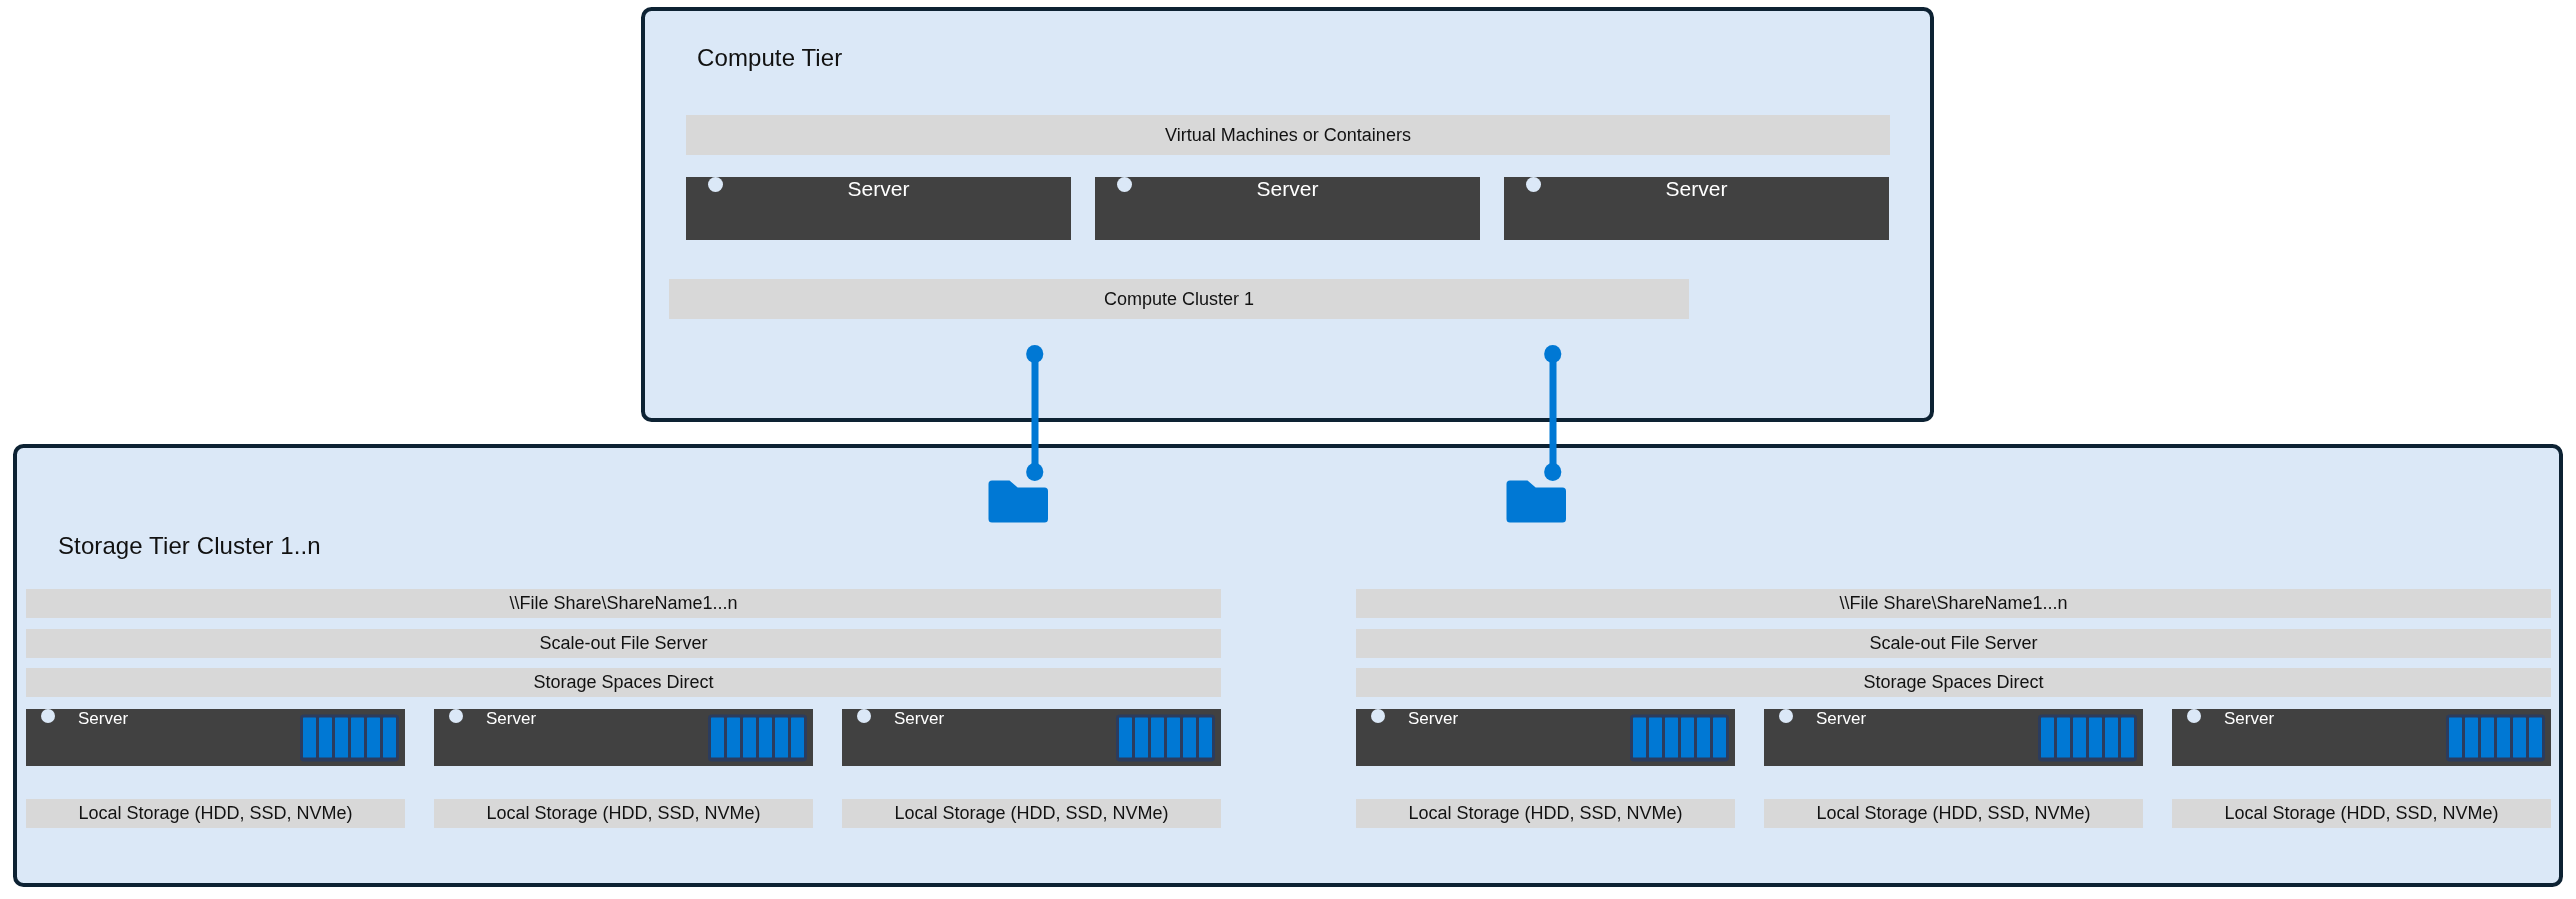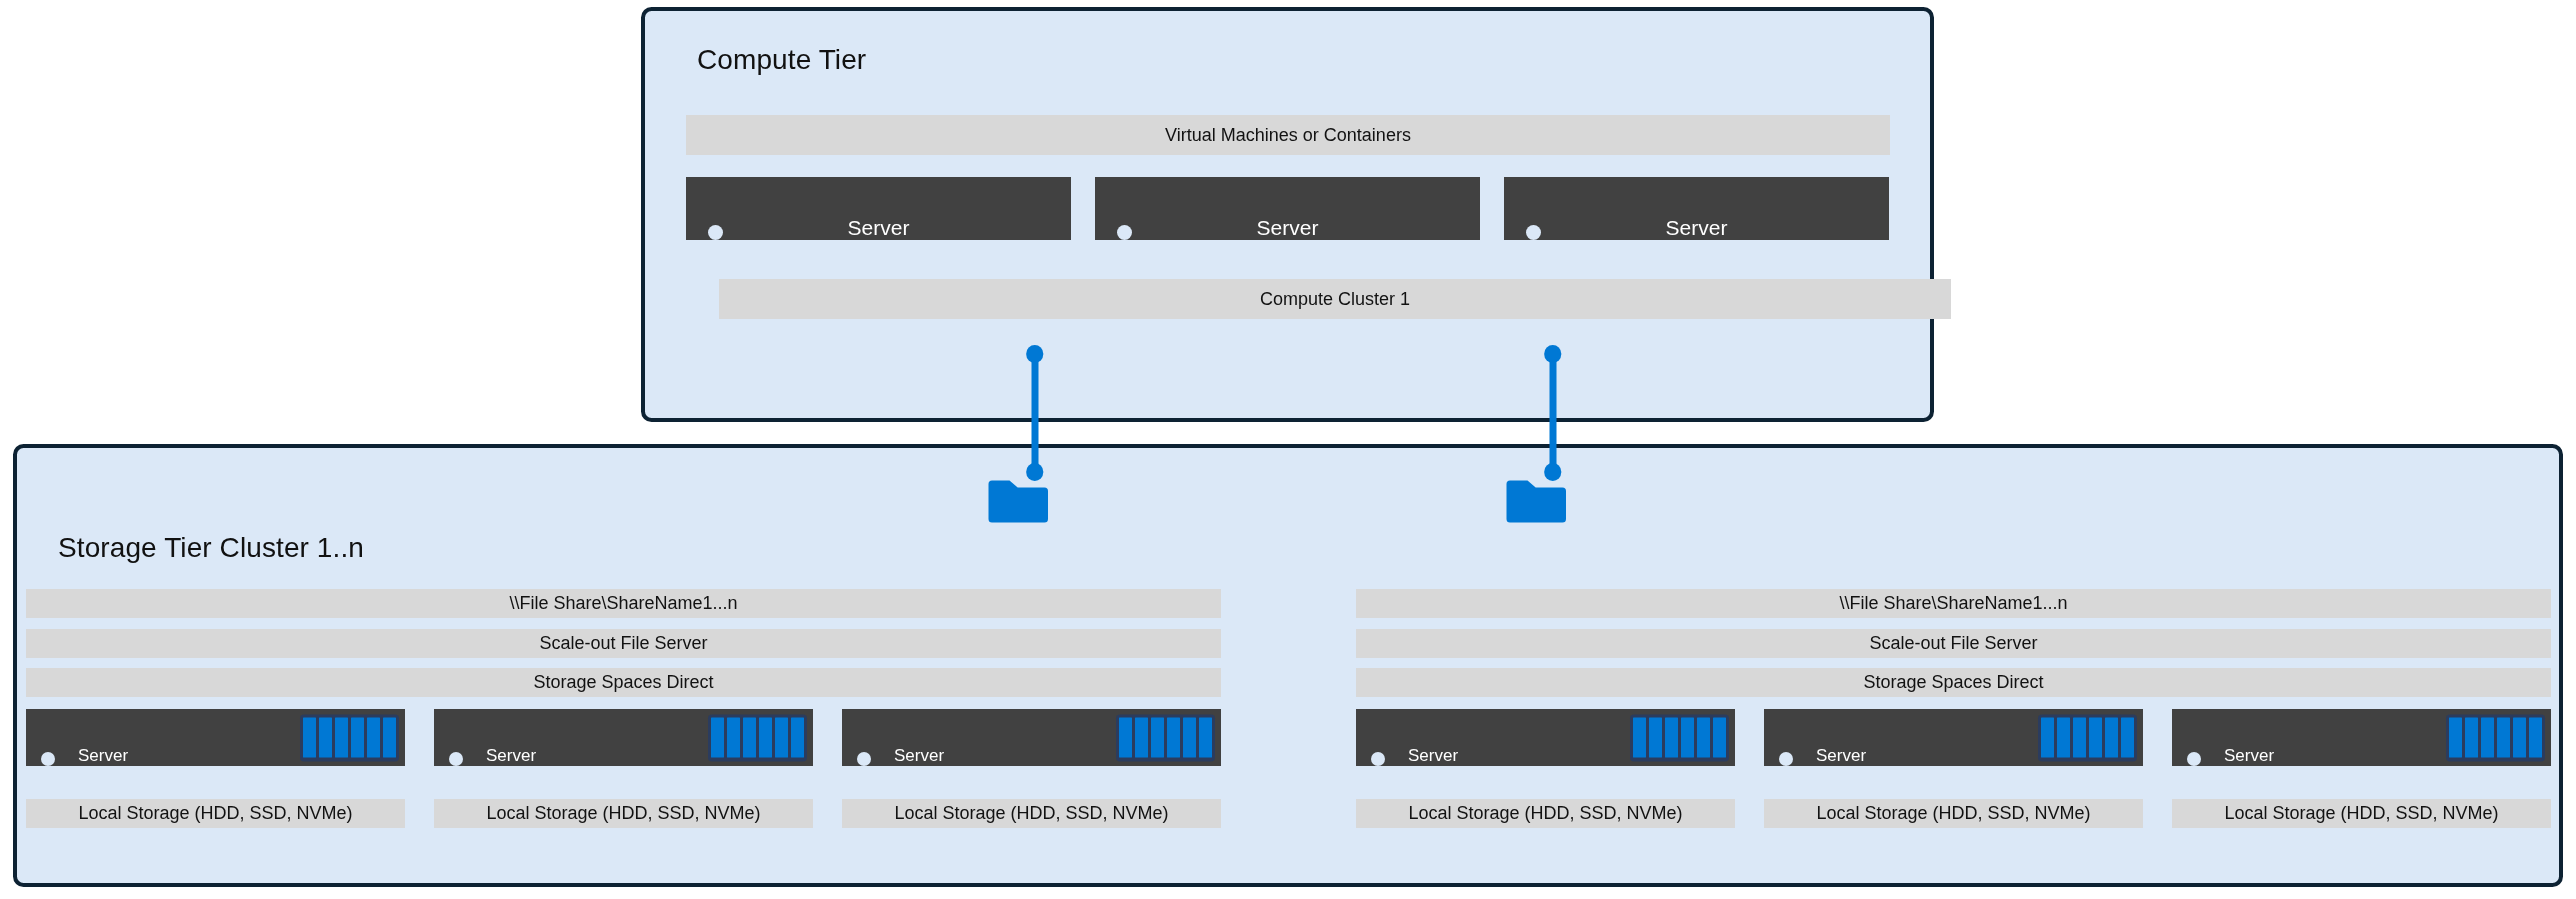--- a/index.html
+++ b/index.html
@@ -37,21 +37,21 @@
   #storage-tier {
     left: 13px;
     top: 444px;
     width: 2550px;
     height: 443px;
   }
 
   .tier-title {
     position: absolute;
     color: #111111;
-    font-size: 28px;
+    font-size: 24px;
     font-weight: 400;
     letter-spacing: 0.1px;
     white-space: nowrap;
   }
   #compute-title { left: 697px; top: 44px; }
   #storage-title { left: 58px; top: 532px; }
 
   
   .grey-bar {
     position: absolute;
@@ -66,21 +66,21 @@
     white-space: nowrap;
     text-align: center;
   }
 
   
   .server-box {
     position: absolute;
     background: #414141;
     box-sizing: border-box;
     display: flex;
-    align-items: flex-end;
+    align-items: flex-start;
   }
   .server-led {
     background: #dbe8f7;
     border-radius: 50%;
     flex: 0 0 auto;
   }
   .server-label {
     color: #ffffff;
     white-space: nowrap;
     flex: 0 0 auto;
@@ -178,21 +178,21 @@
   <div class="server-box compute" style="left:1095px; top:177px; width:385px;">
     <span class="server-led"></span>
     <span class="server-label">Server</span>
   </div>
 
   <div class="server-box compute" style="left:1504px; top:177px; width:385px;">
     <span class="server-led"></span>
     <span class="server-label">Server</span>
   </div>
 
-  <div class="grey-bar" style="left:719px; top:279px; width:1232px; height:40px;">Compute Cluster 1</div>
+  <div class="grey-bar" style="left:669px; top:279px; width:1020px; height:40px;">Compute Cluster 1</div>
 
   <div class="tier" id="storage-tier"></div>
 
   <div class="tier-title" id="storage-title">Storage Tier Cluster 1..n</div>
 
   <div class="grey-bar" style="left:26px; top:589px; width:1195px; height:29px;">\\File Share\ShareName1...n</div>
   <div class="grey-bar" style="left:26px; top:629px; width:1195px; height:29px;">Scale-out File Server</div>
   <div class="grey-bar" style="left:26px; top:668px; width:1195px; height:29px;">Storage Spaces Direct</div>
 
   <div class="server-box storage" style="left:26px; top:709px; width:379px;">

